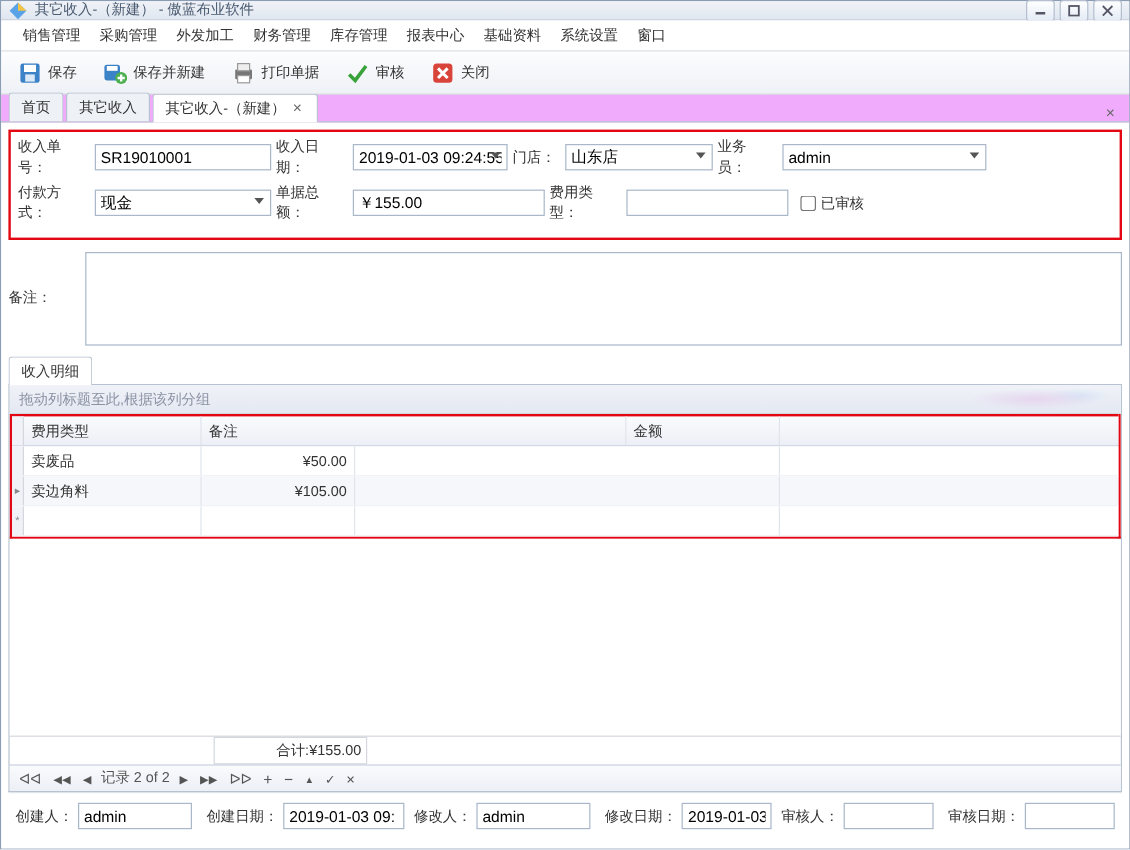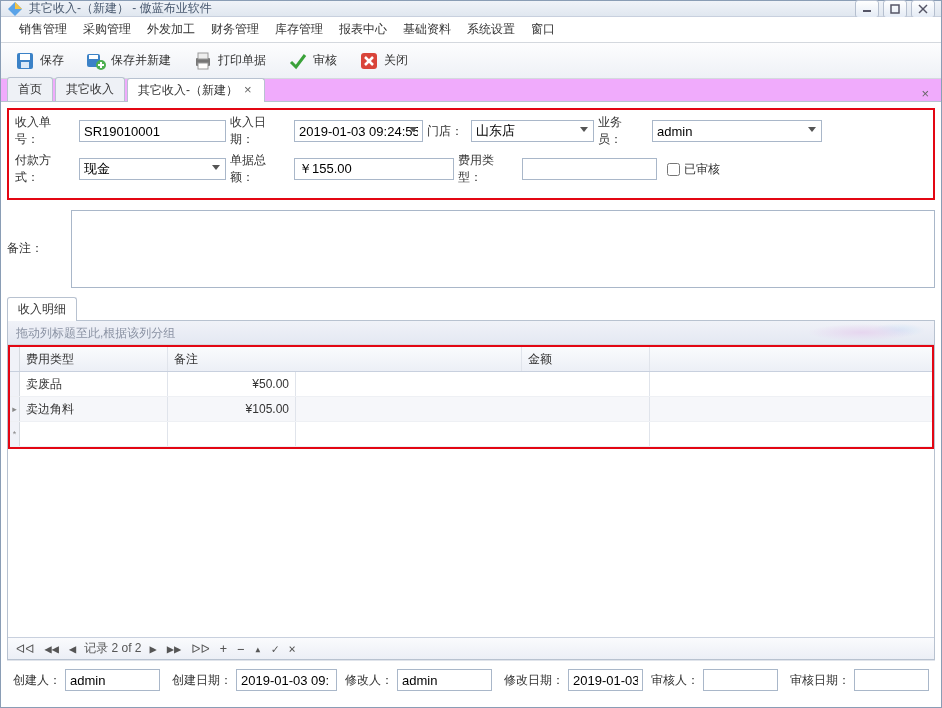--- a/index.html
+++ b/index.html
@@ -257,20 +257,25 @@
         <div class="grow data">
           <div class="row-marker">*</div>
           <div class="gcell type"></div>
           <div class="gcell amount"></div>
           <div class="gcell rem"></div>
         </div>
       </div>
 
       <div class="grid-fill"></div>
 
+      <div class="totals-bar">
+        <div class="totals-box">
+          <span>合计:</span><span>¥155.00</span>
+        </div>
+      </div>
 
       <div class="navigator">
         <span class="nav-btn">ᐊᐊ</span>
         <span class="nav-btn">◀◀</span>
         <span class="nav-btn">◀</span>
         <span>记录 2 of 2</span>
         <span class="nav-btn">▶</span>
         <span class="nav-btn">▶▶</span>
         <span class="nav-btn">ᐅᐅ</span>
         <span class="nav-btn">+</span>

